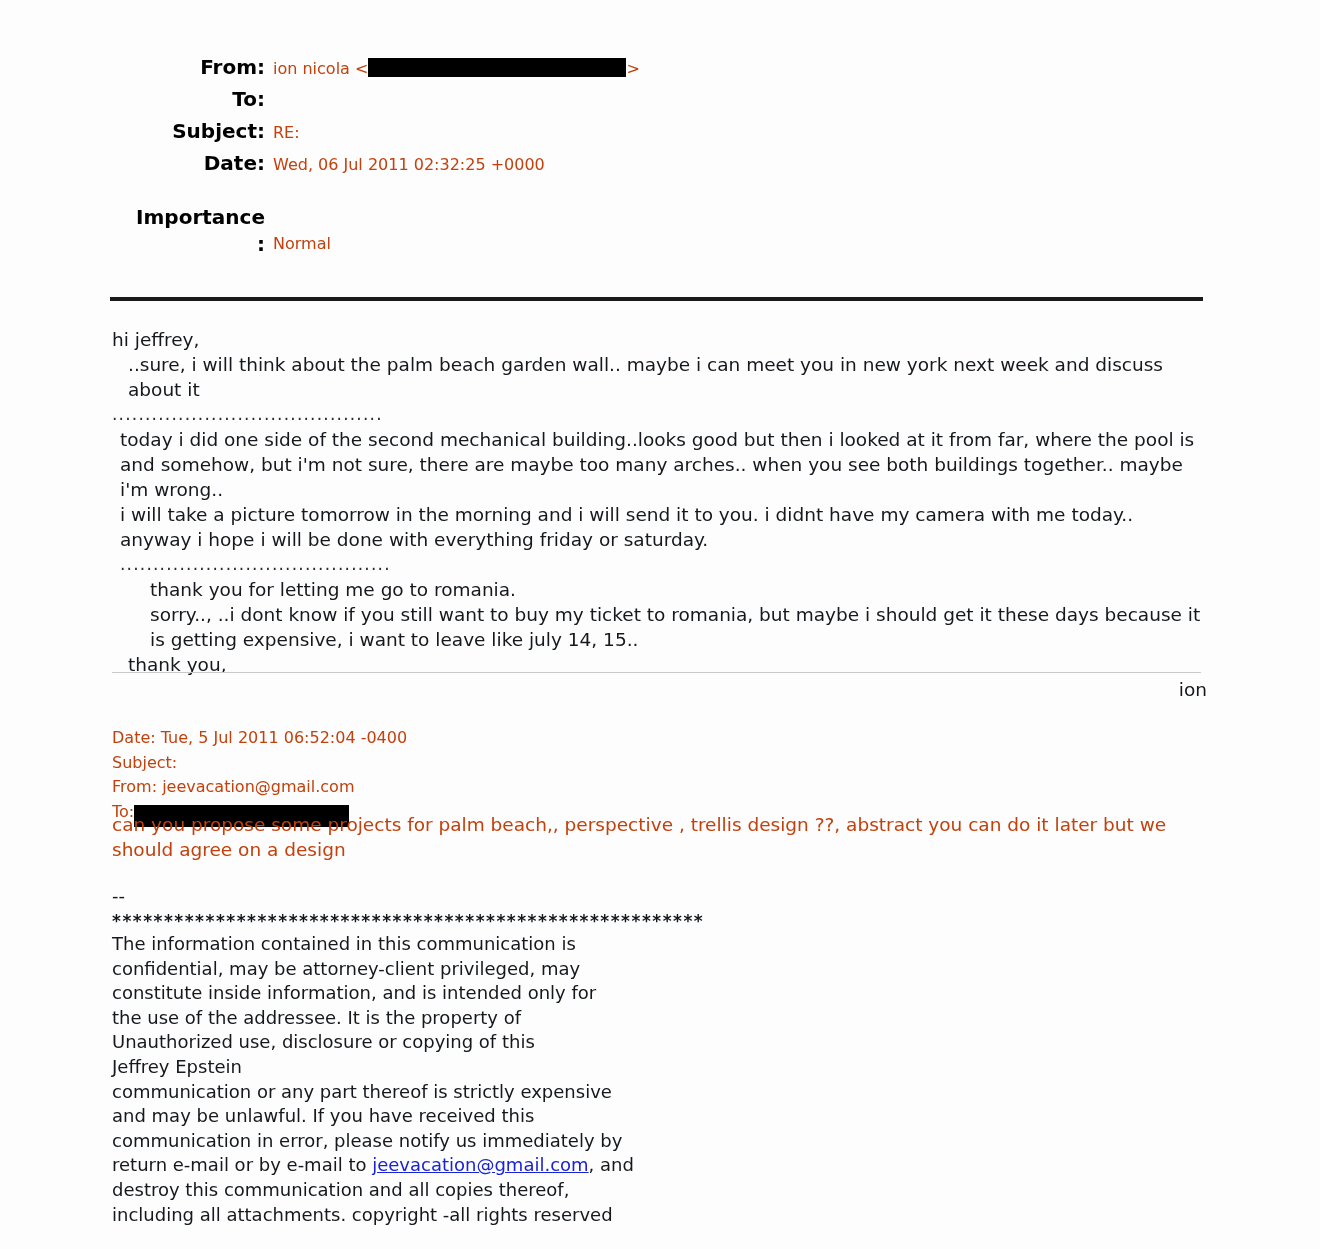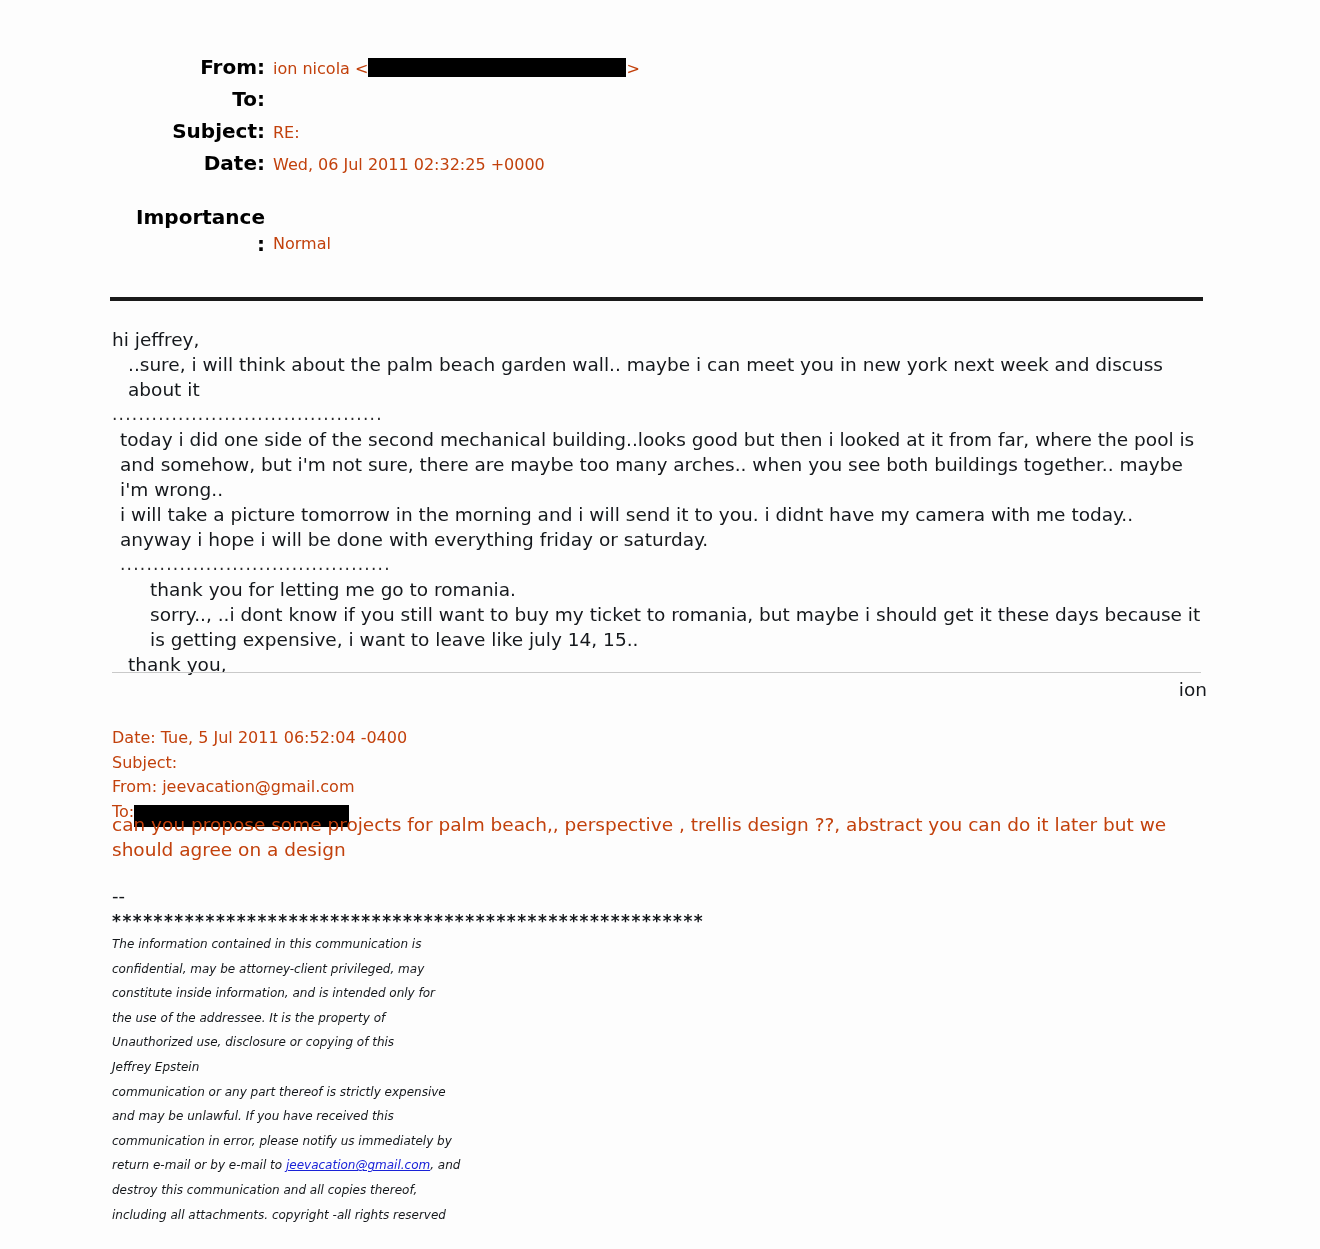--- a/index.html
+++ b/index.html
@@ -158,24 +158,23 @@
     letter-spacing: 1.5px;
     font-weight: bold;
     color: #15181c;
     white-space: nowrap;
   }
   .disclaimer {
     position: absolute;
     left: 112px;
     top: 932px;
     width: 700px;
-    font-size: 12px;
+    font-size: 18px;
     line-height: 24.6px;
     color: #15181c;
-    font-style: italic;
   }
   .disclaimer p { margin: 0; }
   a.maillink {
     color: #1a22d8;
     text-decoration: underline;
   }
 </style>
 </head>
 <body>
 

